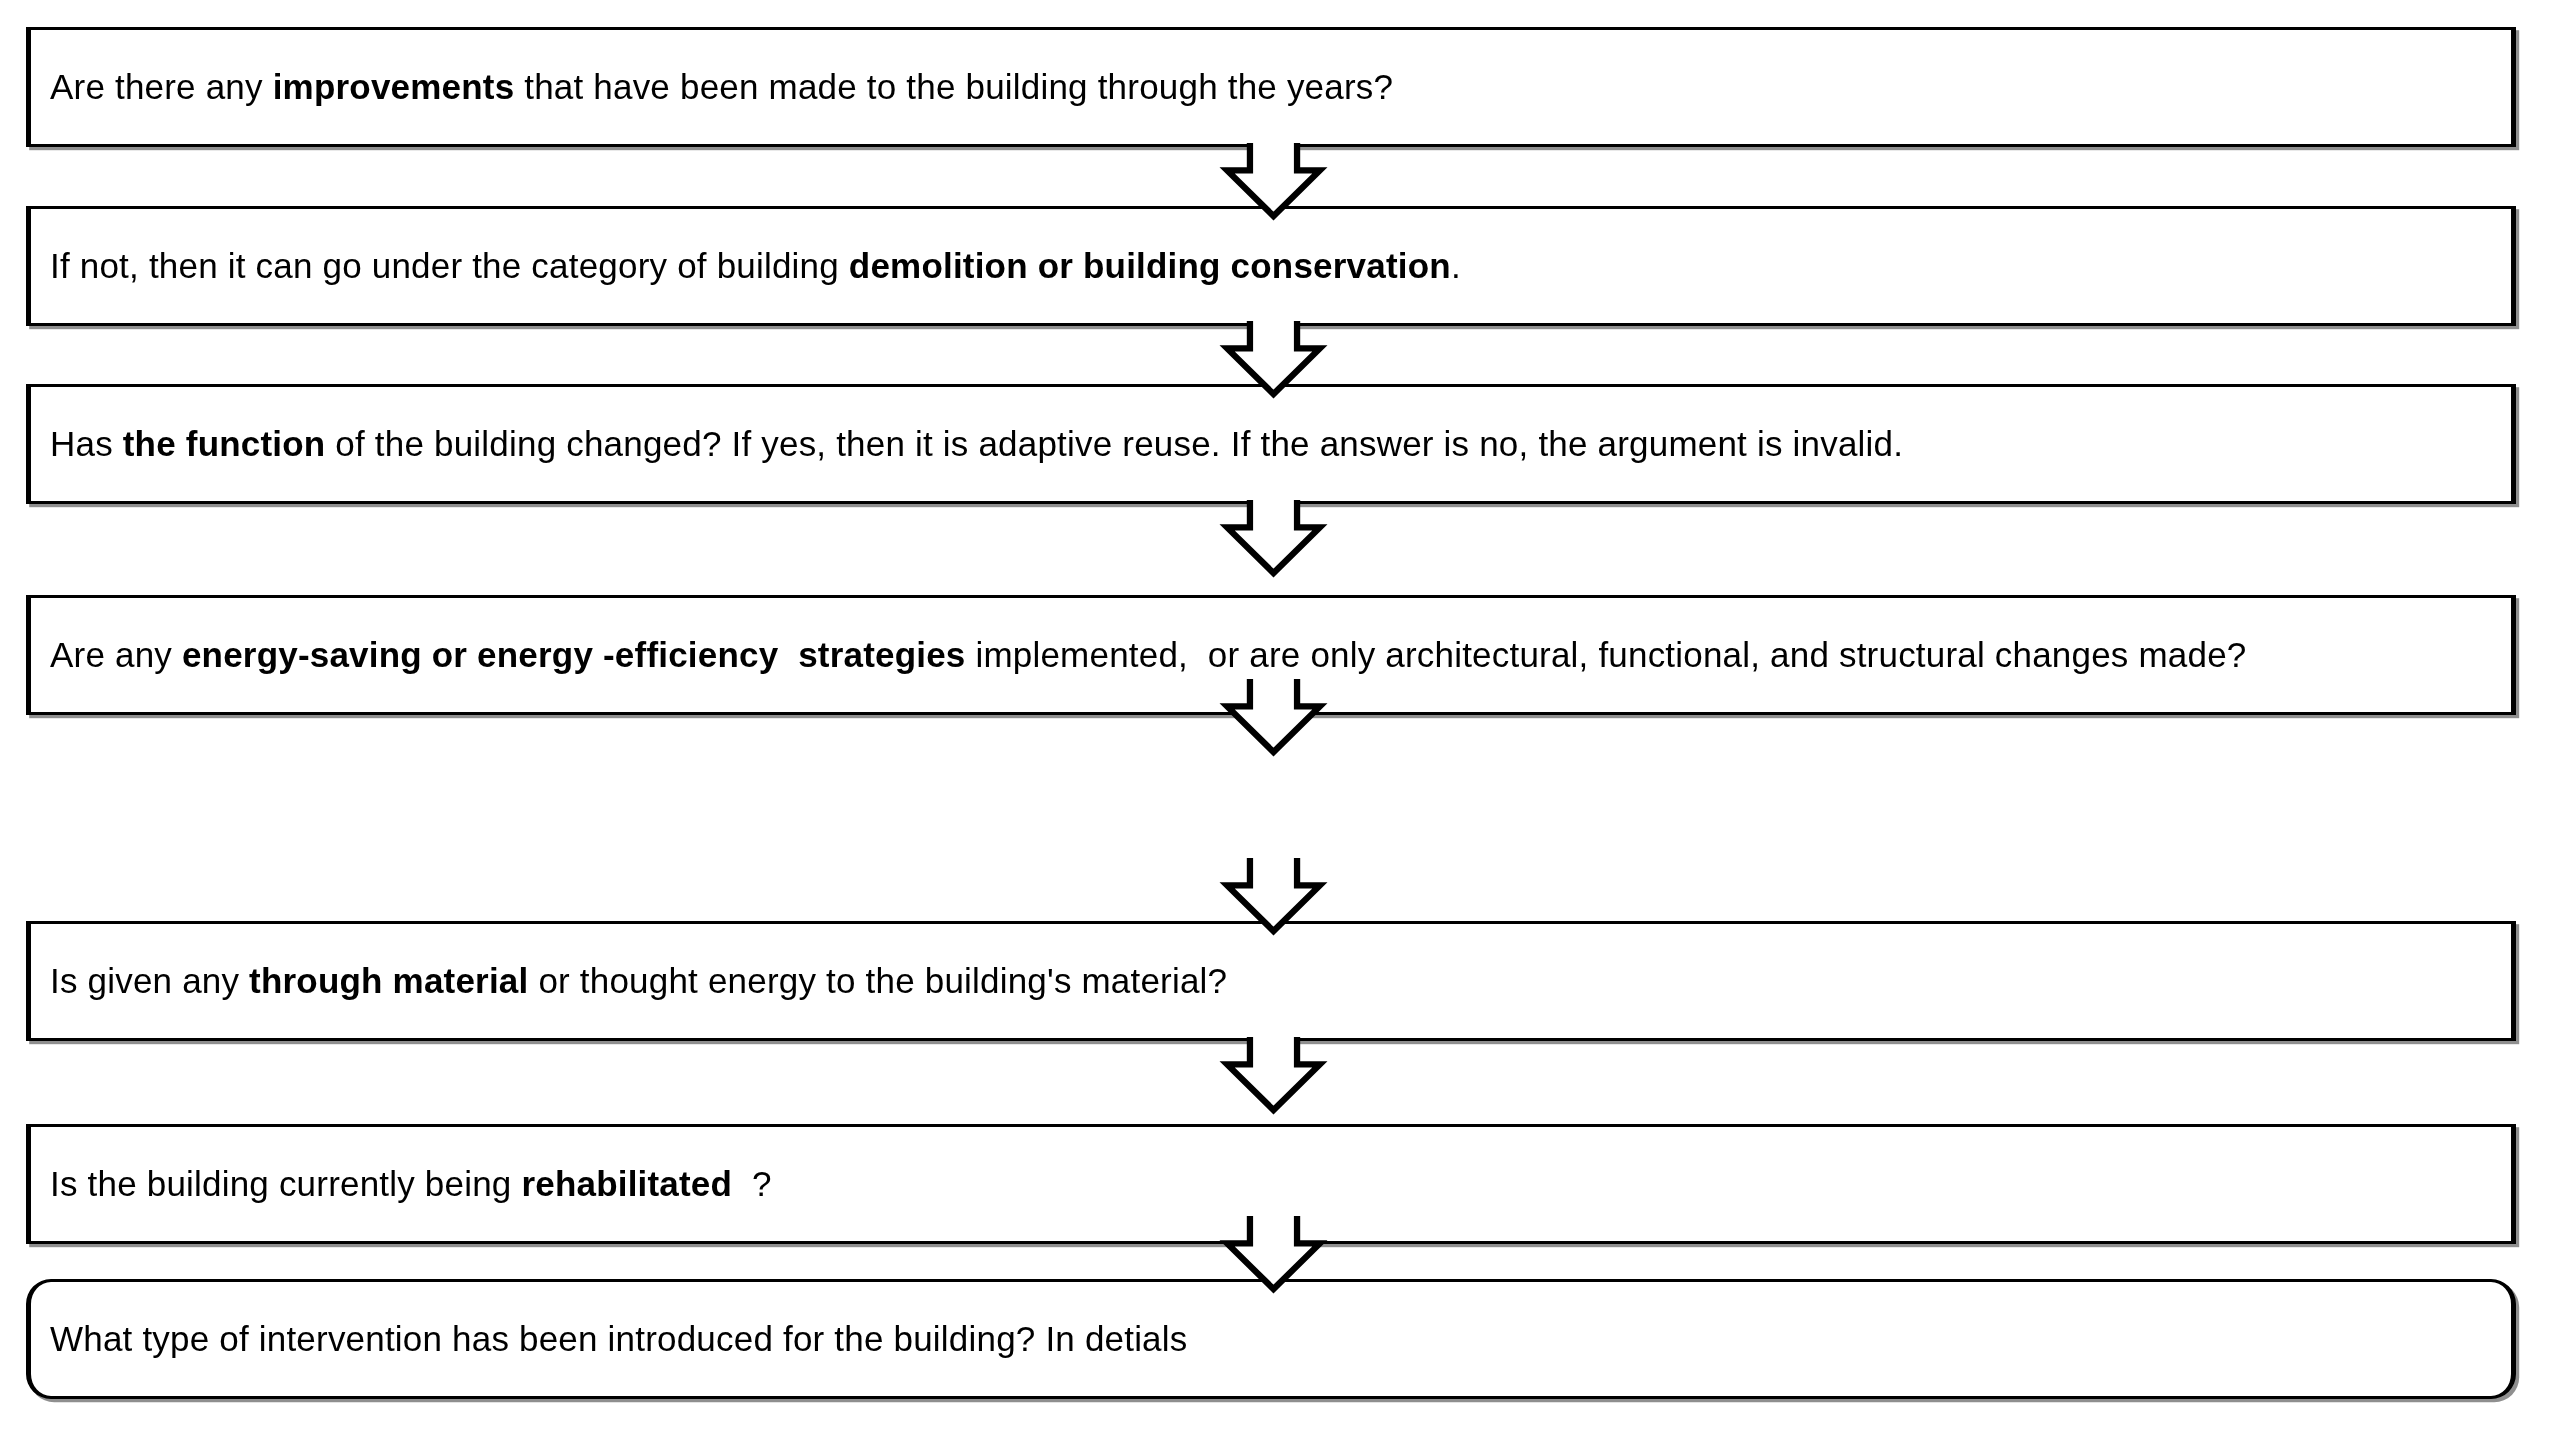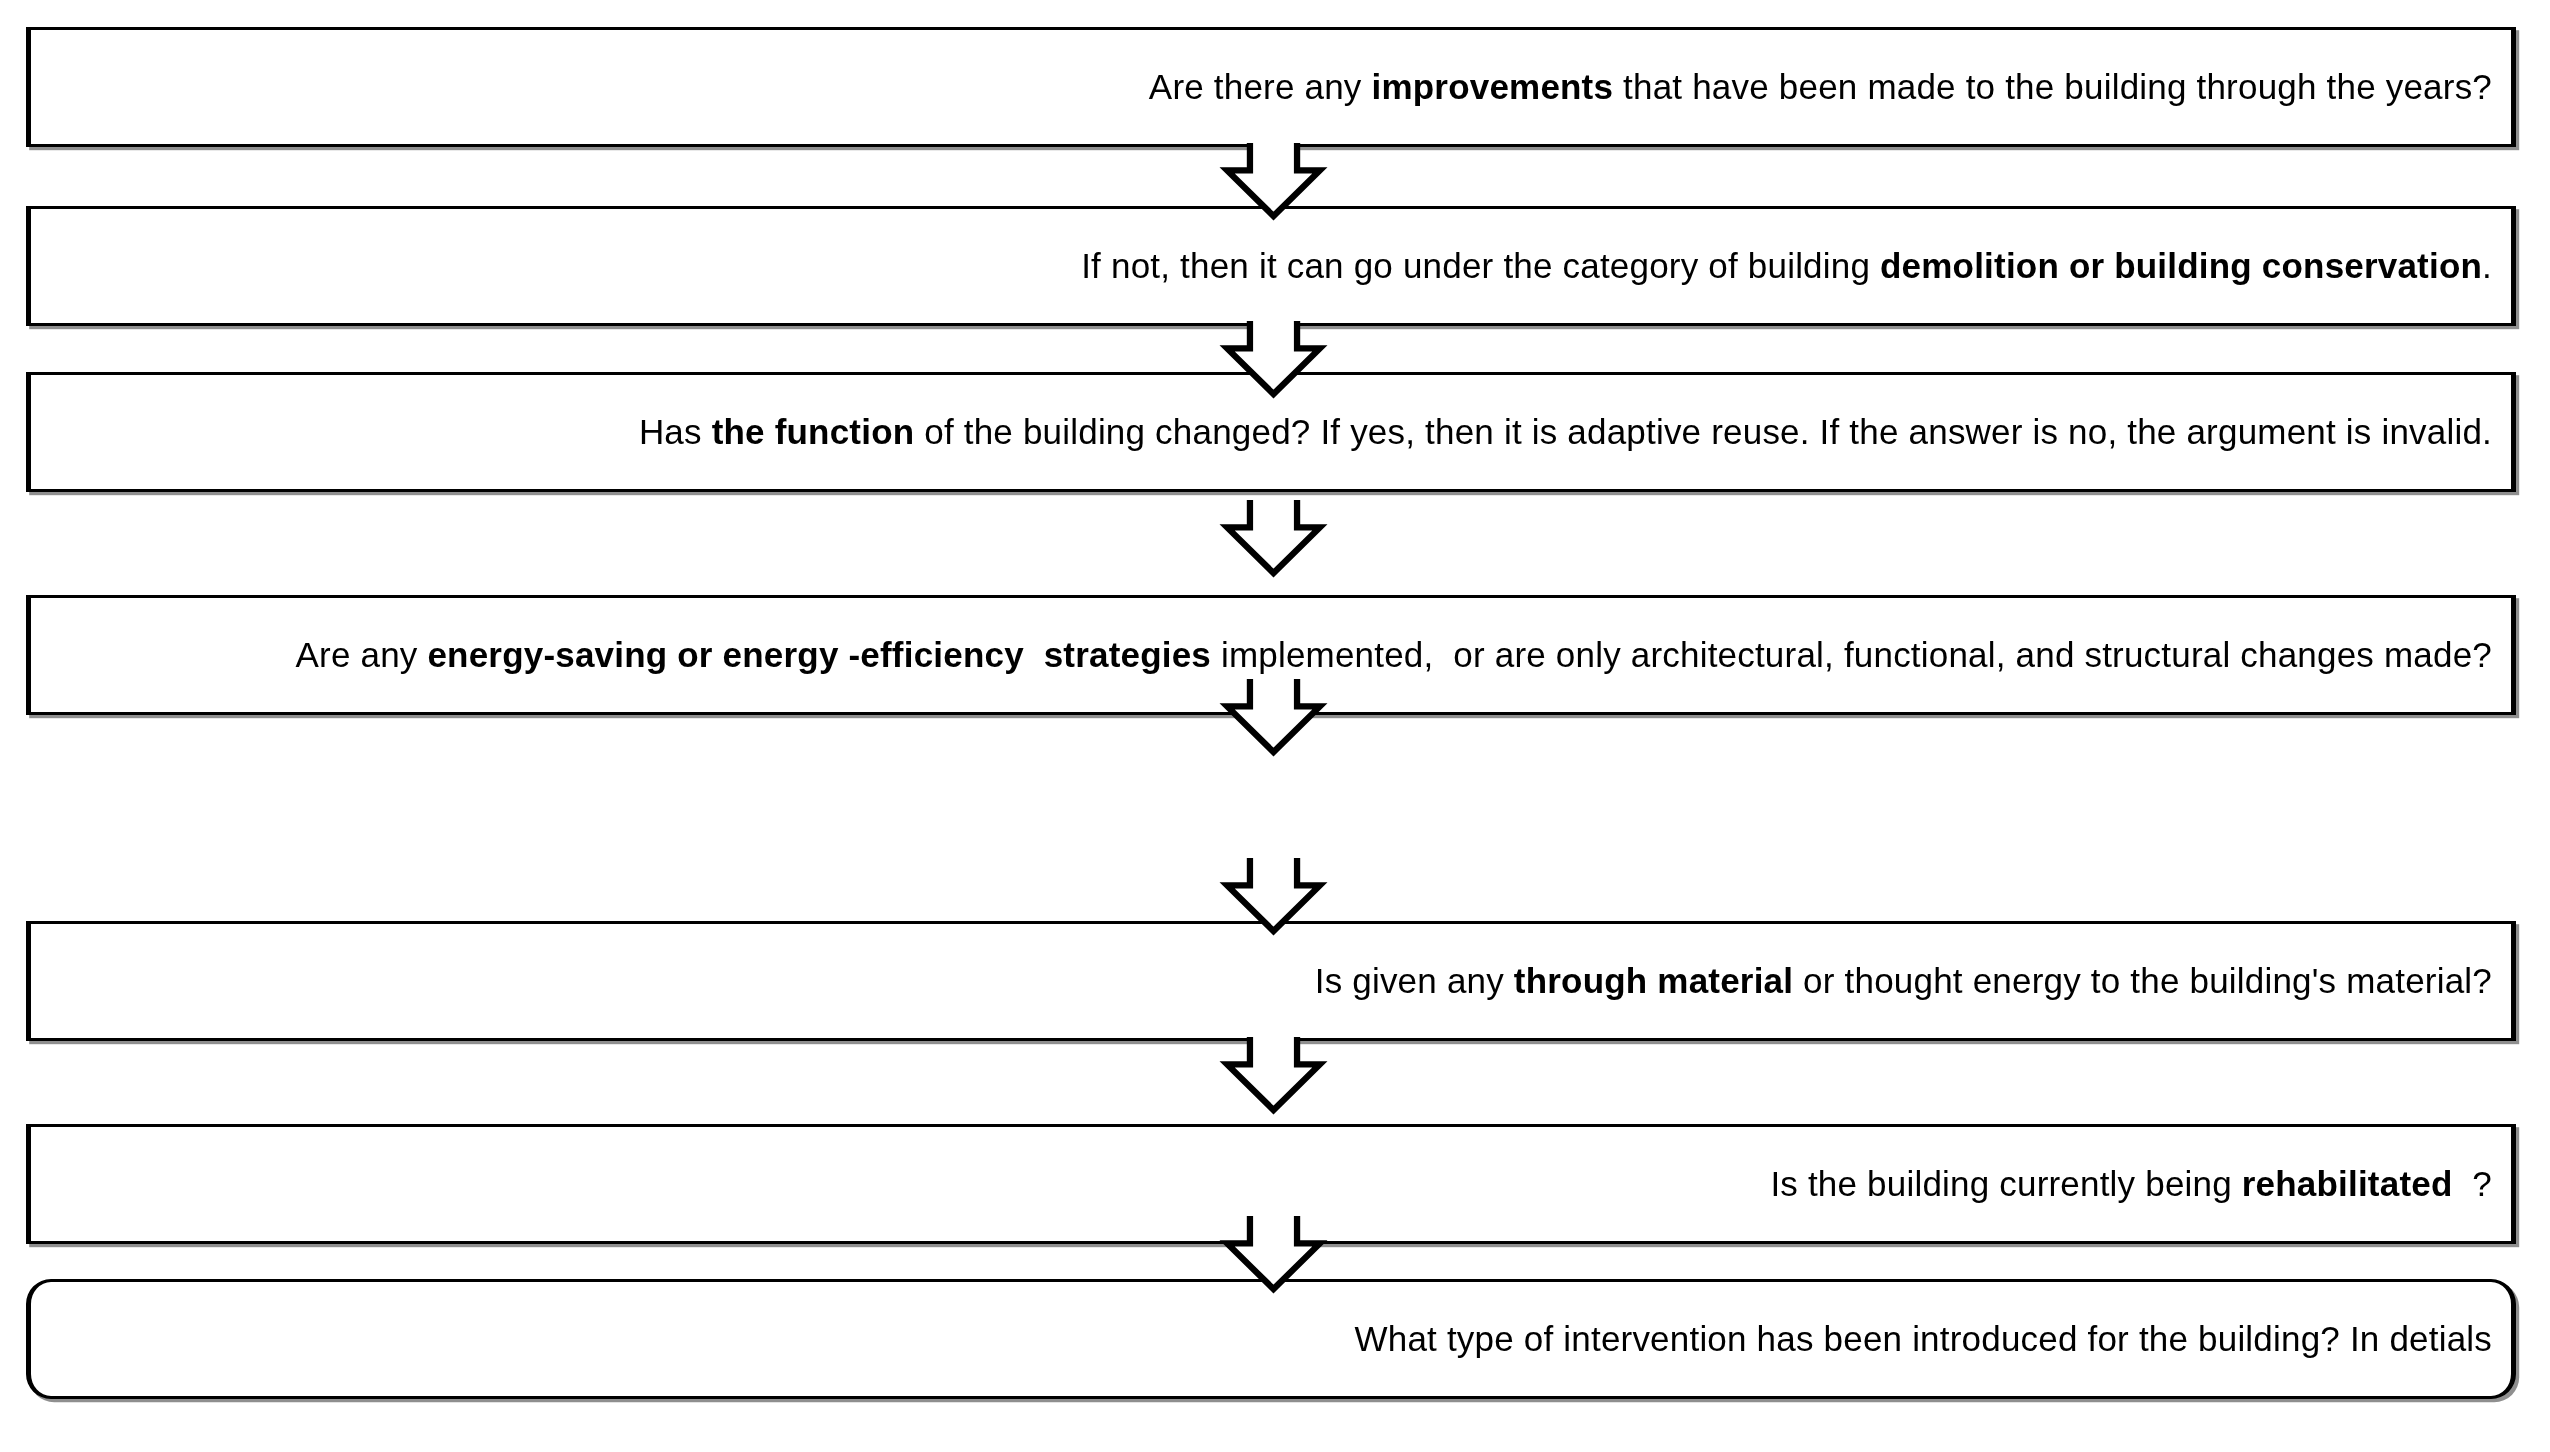--- a/index.html
+++ b/index.html
@@ -17,21 +17,21 @@
     width: 2490px;
     height: 120px;
     box-sizing: border-box;
     background: var(--box-fill, #ffffff);
     border: 3.9px solid var(--line, #000000);
     border-left-width: 5.5px;
     border-right-width: 5.5px;
     box-shadow: 3.2px 3.2px 0 var(--shadow, #8f8f8f);
     display: flex;
     align-items: center;
-    justify-content: flex-end;
+    justify-content: flex-start;
     z-index: 1;
   }
   .box-text {
     color: var(--ink, #000000);
     font-size: 35px;
     line-height: 1.15;
     letter-spacing: 0.2px;
     text-align: center;
     white-space: pre-wrap;
     padding: 0 19px;
@@ -54,21 +54,21 @@
     </div>
     <svg class="connector" width="93" height="73" viewBox="0 0 118 93" style="left: 1227px; top: 143px;">
       <path d="M29,0 L29,35 L0,35 L59,93 L118,35 L89,35 L89,0" fill="#ffffff" stroke="#000000" stroke-width="8" stroke-linejoin="miter"></path>
     </svg>
     <div class="flow-box" style="top: 206px;">
       <div class="box-text"><span class="seg">If not, then it can go under the category of building </span><span class="seg bold">demolition or building conservation</span><span class="seg">.</span></div>
     </div>
     <svg class="connector" width="93" height="73" viewBox="0 0 118 93" style="left: 1227px; top: 321px;">
       <path d="M29,0 L29,35 L0,35 L59,93 L118,35 L89,35 L89,0" fill="#ffffff" stroke="#000000" stroke-width="8" stroke-linejoin="miter"></path>
     </svg>
-    <div class="flow-box" style="top: 372px;">
+    <div class="flow-box" style="top: 384px;">
       <div class="box-text"><span class="seg">Has </span><span class="seg bold">the function</span><span class="seg"> of the building changed? If yes, then it is adaptive reuse. If the answer is no, the argument is invalid.</span></div>
     </div>
     <svg class="connector" width="93" height="73" viewBox="0 0 118 93" style="left: 1227px; top: 500px;">
       <path d="M29,0 L29,35 L0,35 L59,93 L118,35 L89,35 L89,0" fill="#ffffff" stroke="#000000" stroke-width="8" stroke-linejoin="miter"></path>
     </svg>
     <div class="flow-box" style="top: 595px;">
       <div class="box-text"><span class="seg">Are any </span><span class="seg bold">energy-saving or energy -efficiency  strategies</span><span class="seg"> implemented,  or are only architectural, functional, and structural changes made?</span></div>
     </div>
     <svg class="connector" width="93" height="73" viewBox="0 0 118 93" style="left: 1227px; top: 679px;">
       <path d="M29,0 L29,35 L0,35 L59,93 L118,35 L89,35 L89,0" fill="#ffffff" stroke="#000000" stroke-width="8" stroke-linejoin="miter"></path>

